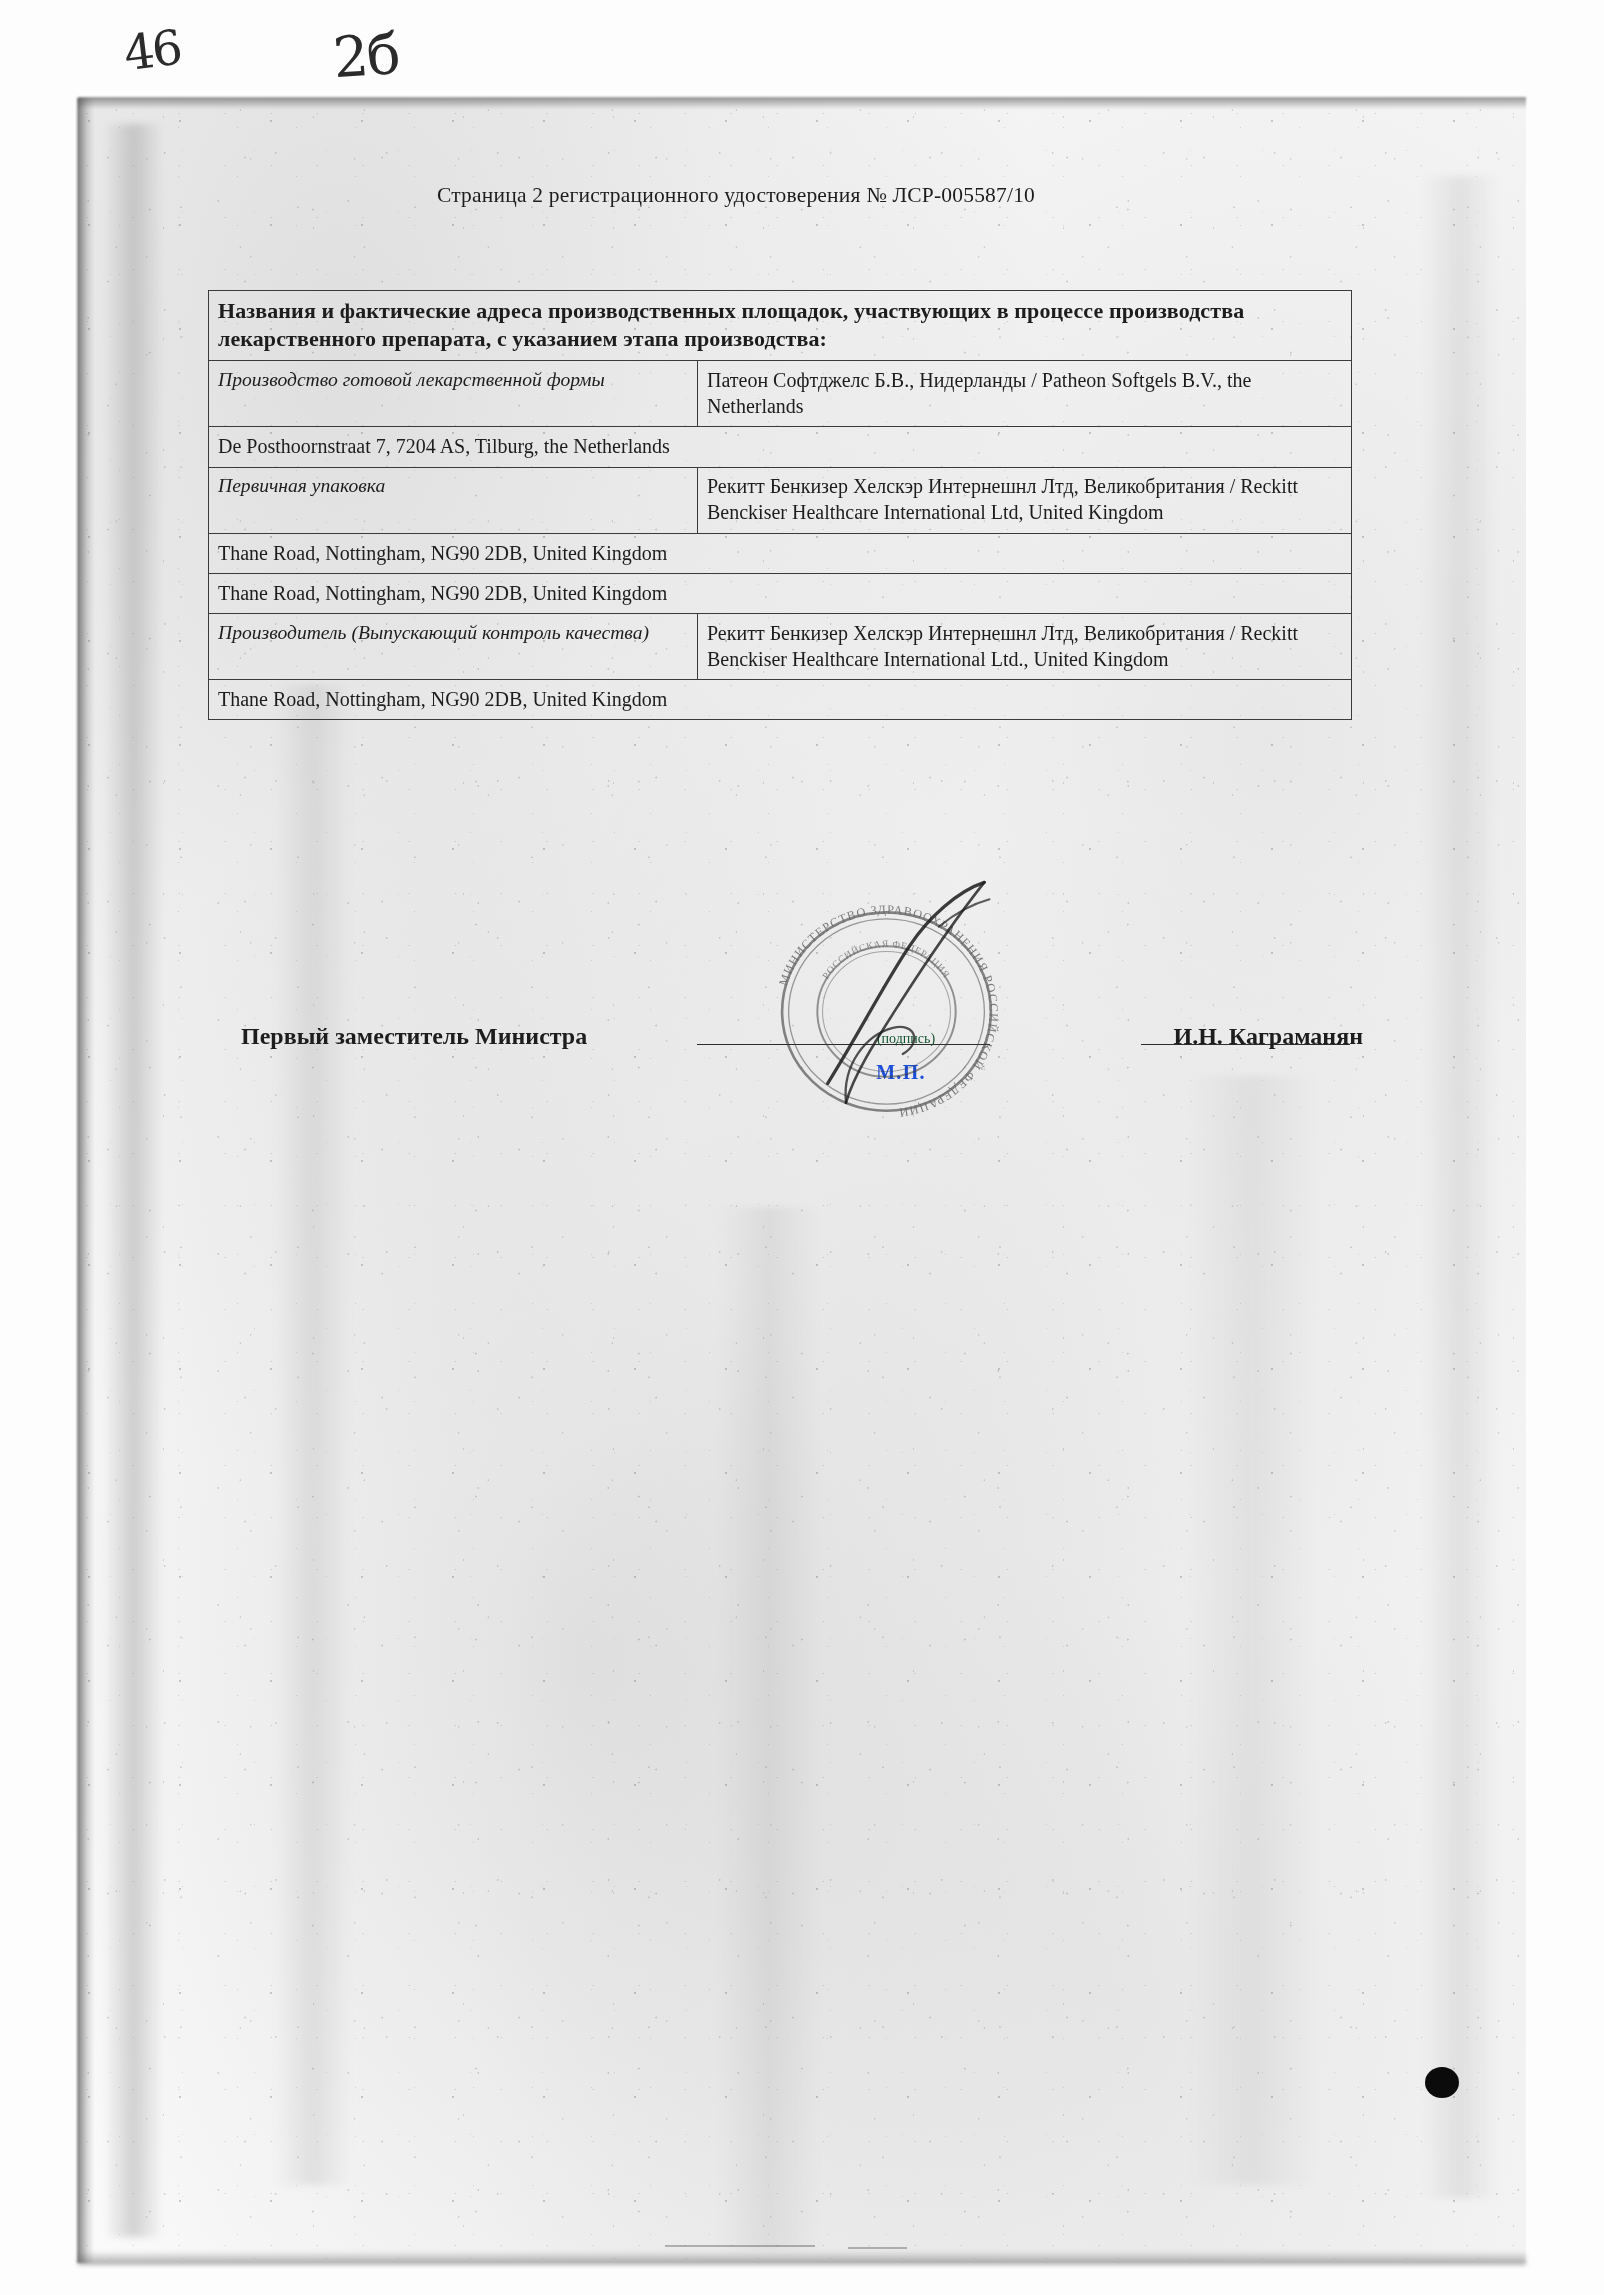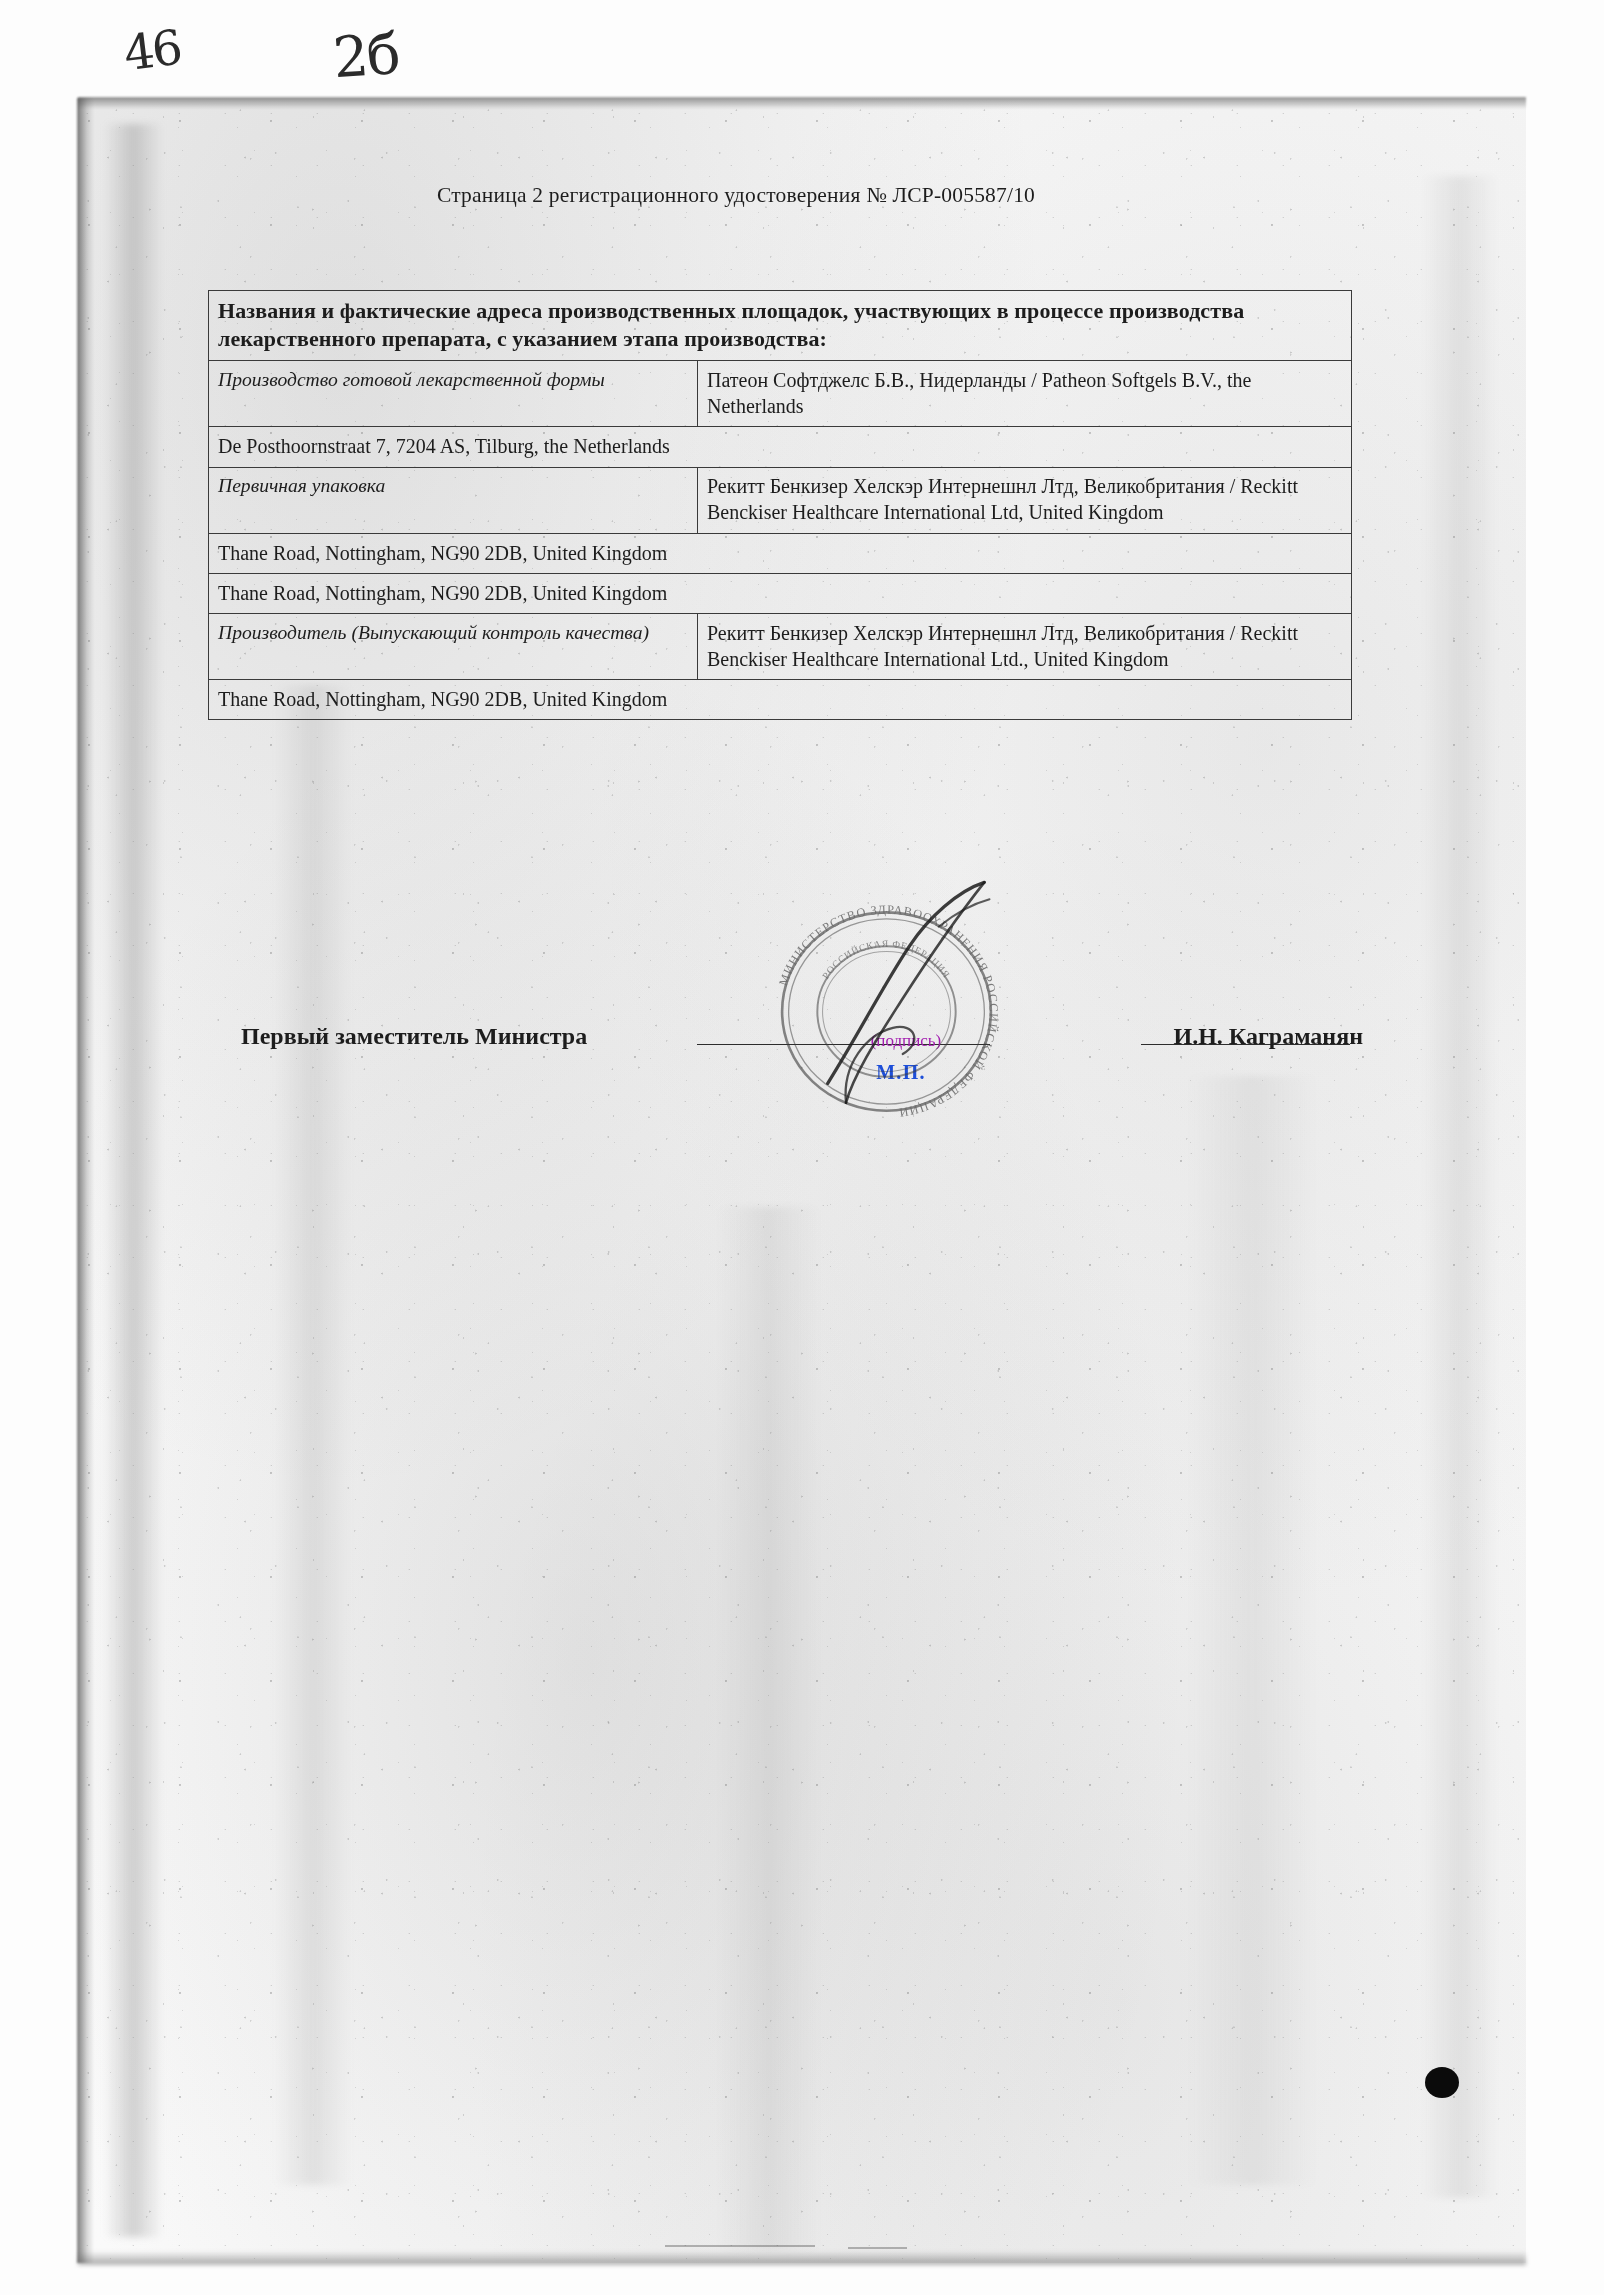--- a/index.html
+++ b/index.html
@@ -212,22 +212,22 @@
     top: 34px;
     width: 209px;
     border-top: 1.3px solid #2c2c2c;
   }
   #sig-caption {
     position: absolute;
     left: 743px;
     top: 933px;
     width: 170px;
     text-align: center;
-    font-size: 17px;
-    color: #a21caf;
+    font-size: 14px;
+    color: #14532d;
   }
   #sig-mp {
     position: absolute;
     left: 758px;
     top: 963px;
     width: 130px;
     text-align: center;
     font-size: 20px;
     font-weight: bold;
     color: #1d4ed8;

